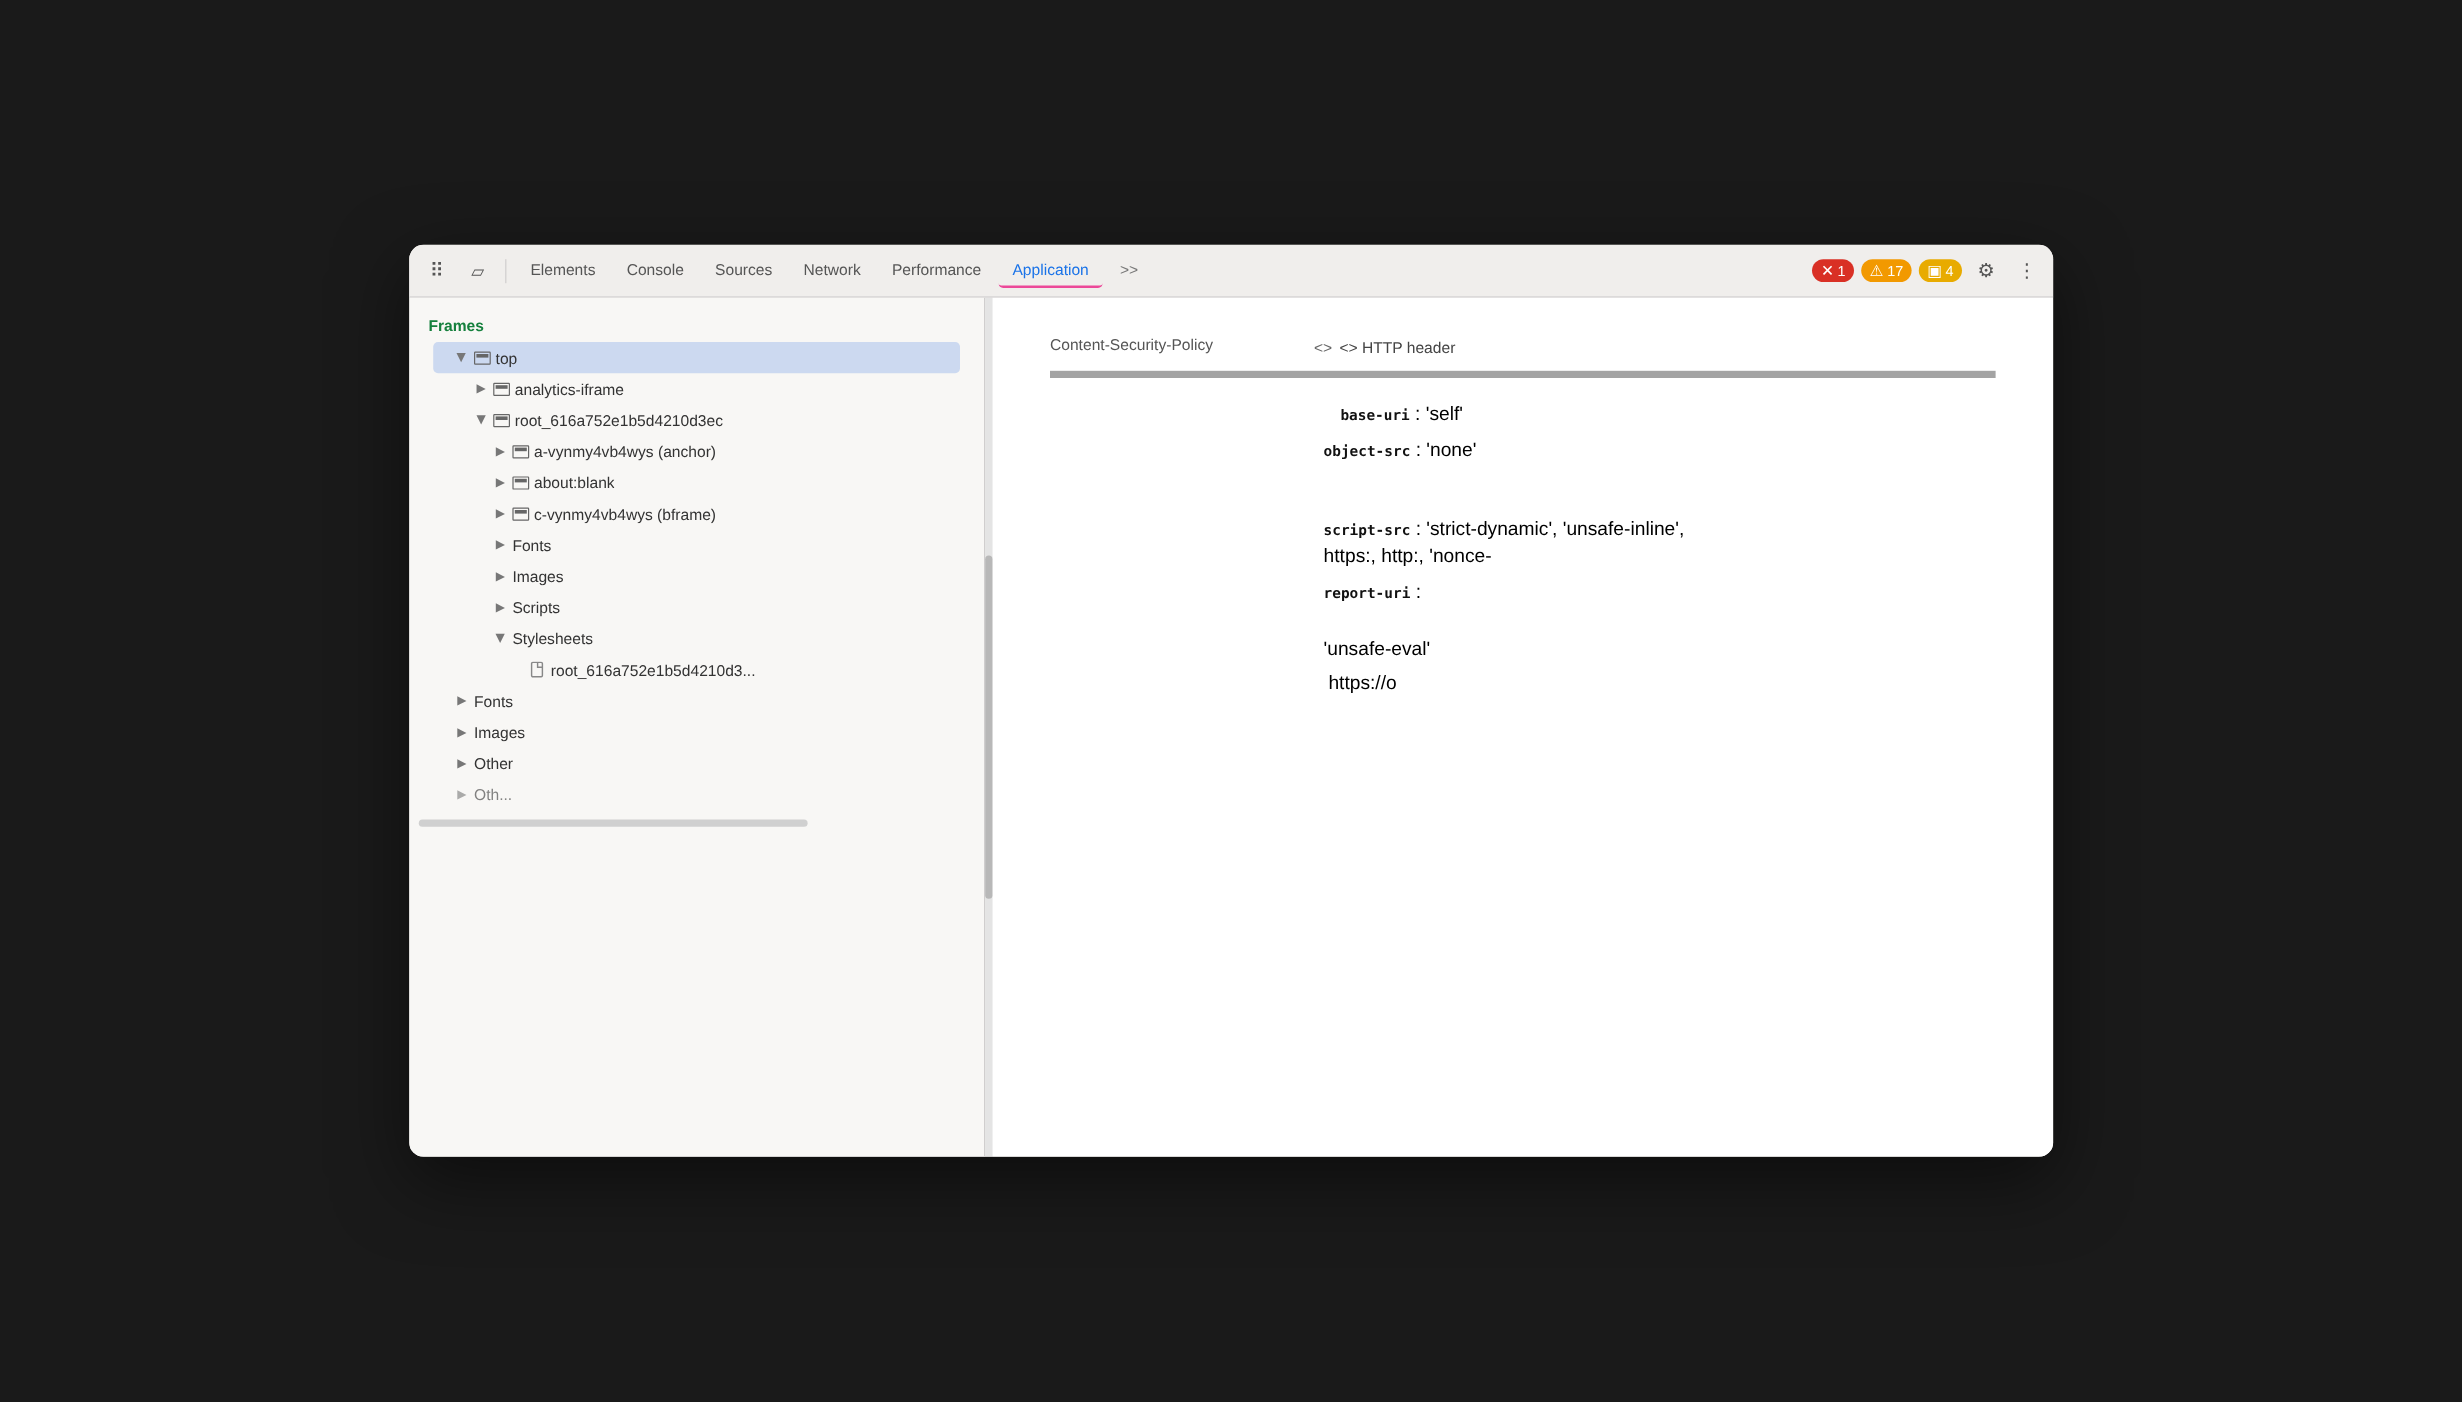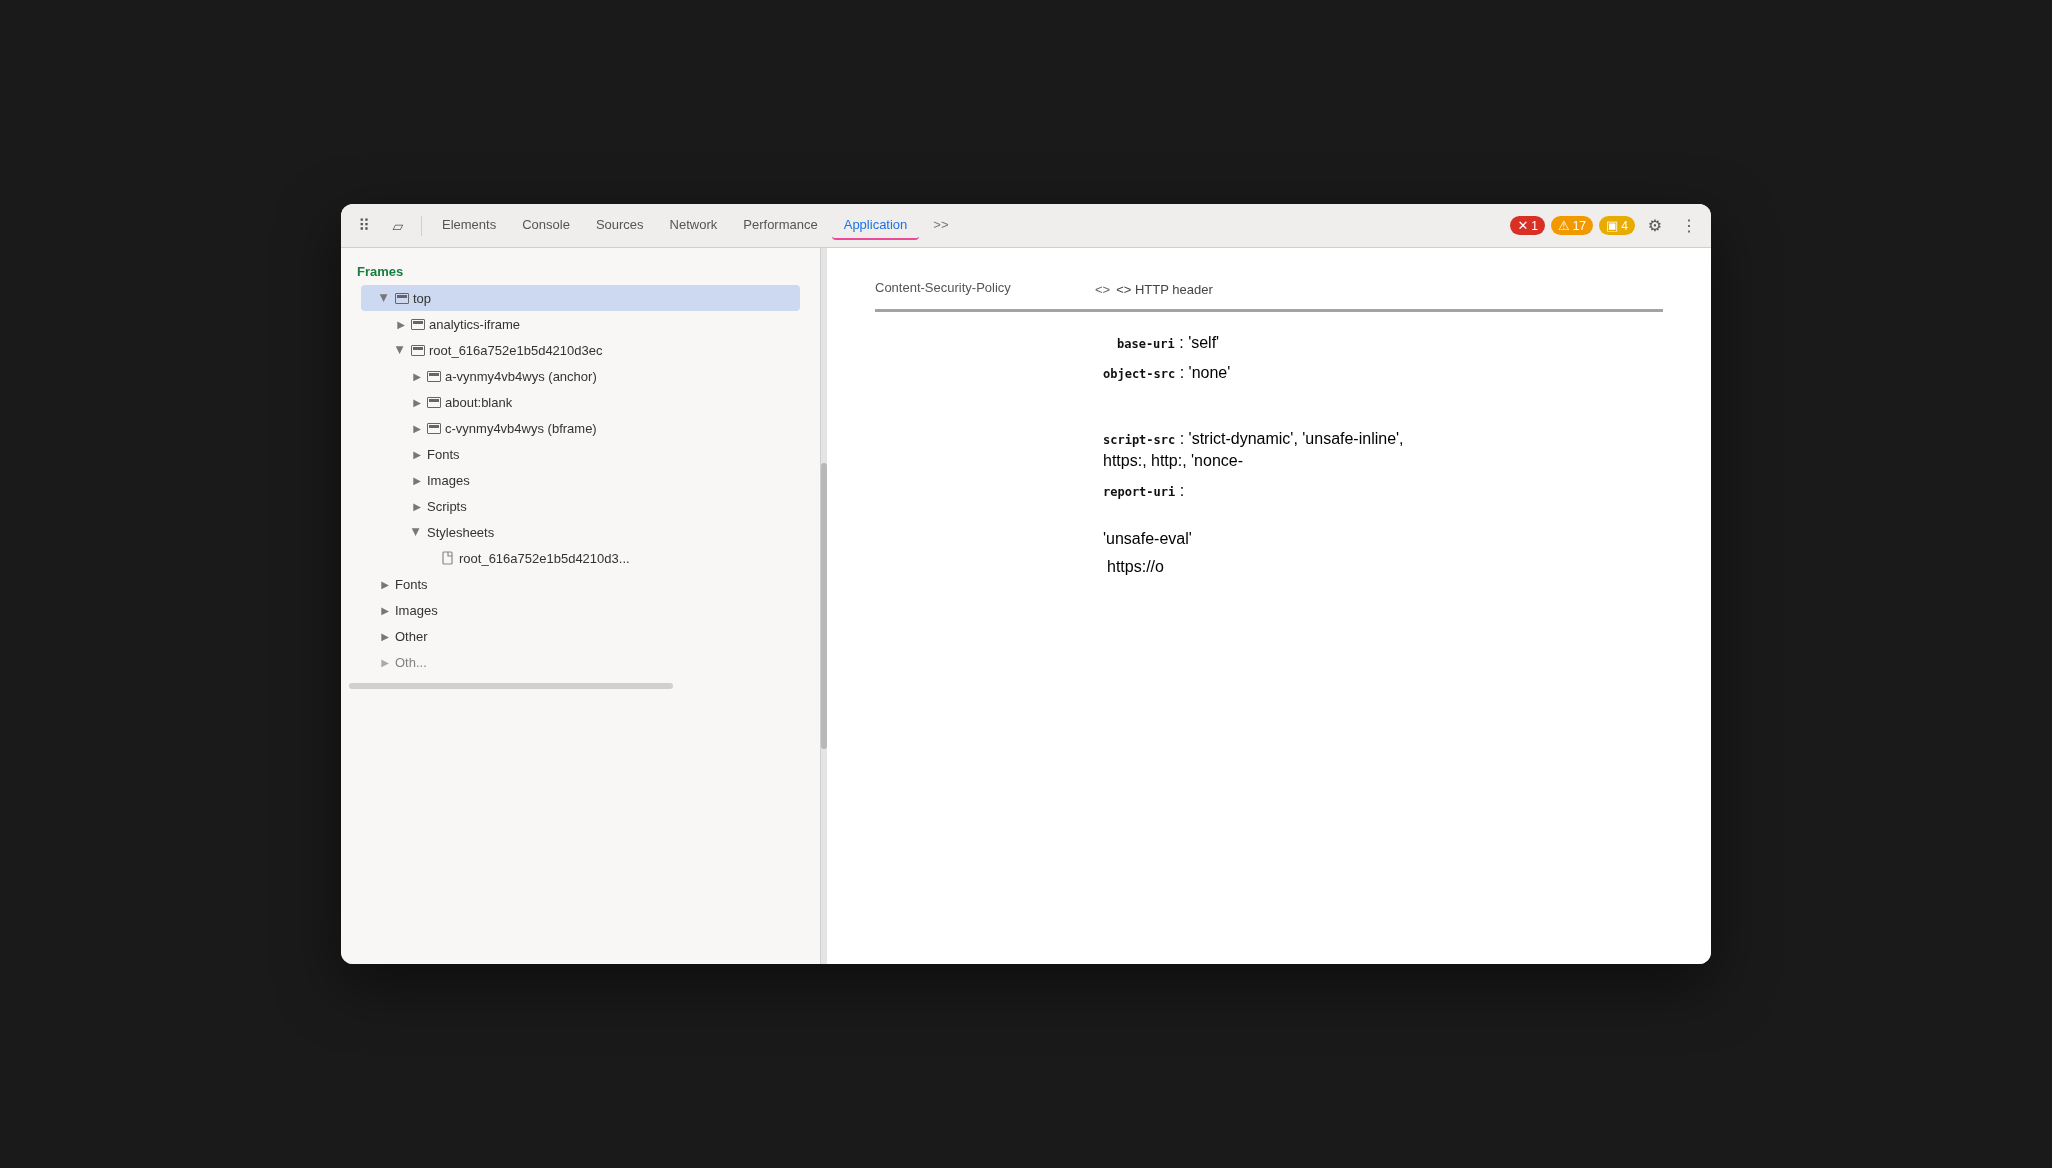--- a/index.html
+++ b/index.html
@@ -219,21 +219,21 @@
     .csp-title {
       font-size: 16px;
       font-weight: 700;
       color: #111;
       margin-bottom: 24px;
     }
     .csp-row {
       display: flex;
       align-items: flex-start;
       padding: 8px 0;
-      border-bottom: 3px solid #a3a3a3;
+      border-bottom: 6px solid #a3a3a3;
     }
     .csp-key {
       width: 220px;
       font-size: 13px;
       color: #555;
       flex-shrink: 0;
       padding-right: 16px;
     }
     .csp-value {
       flex: 1;

